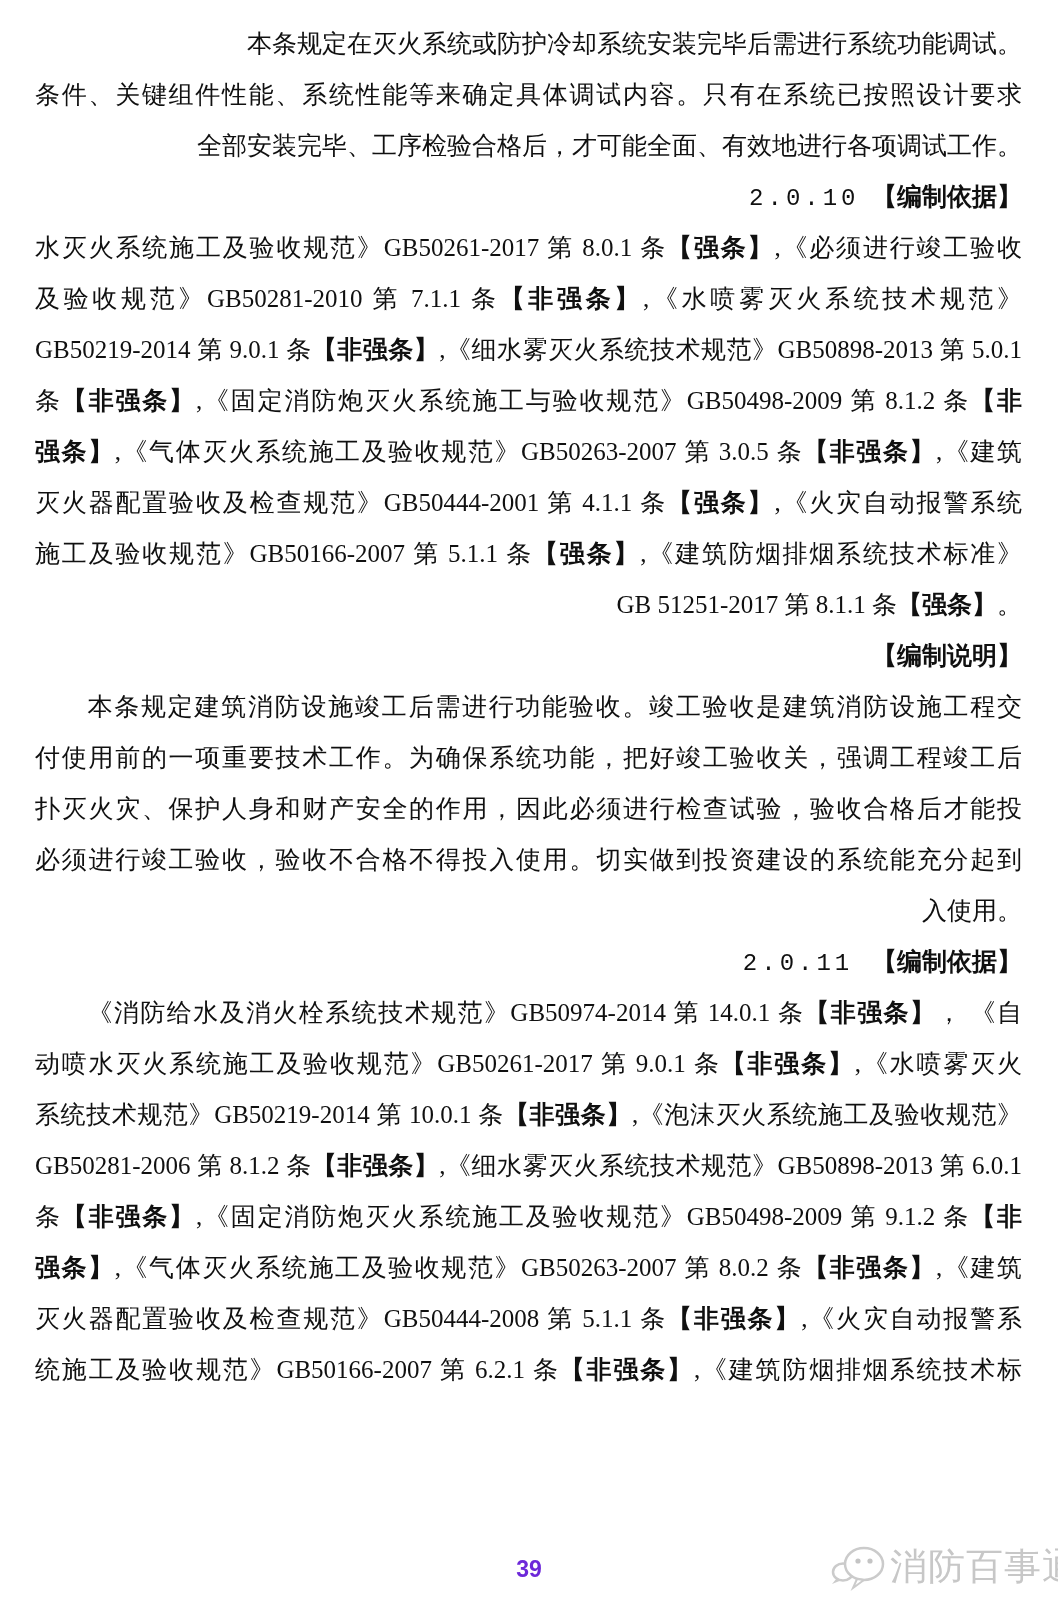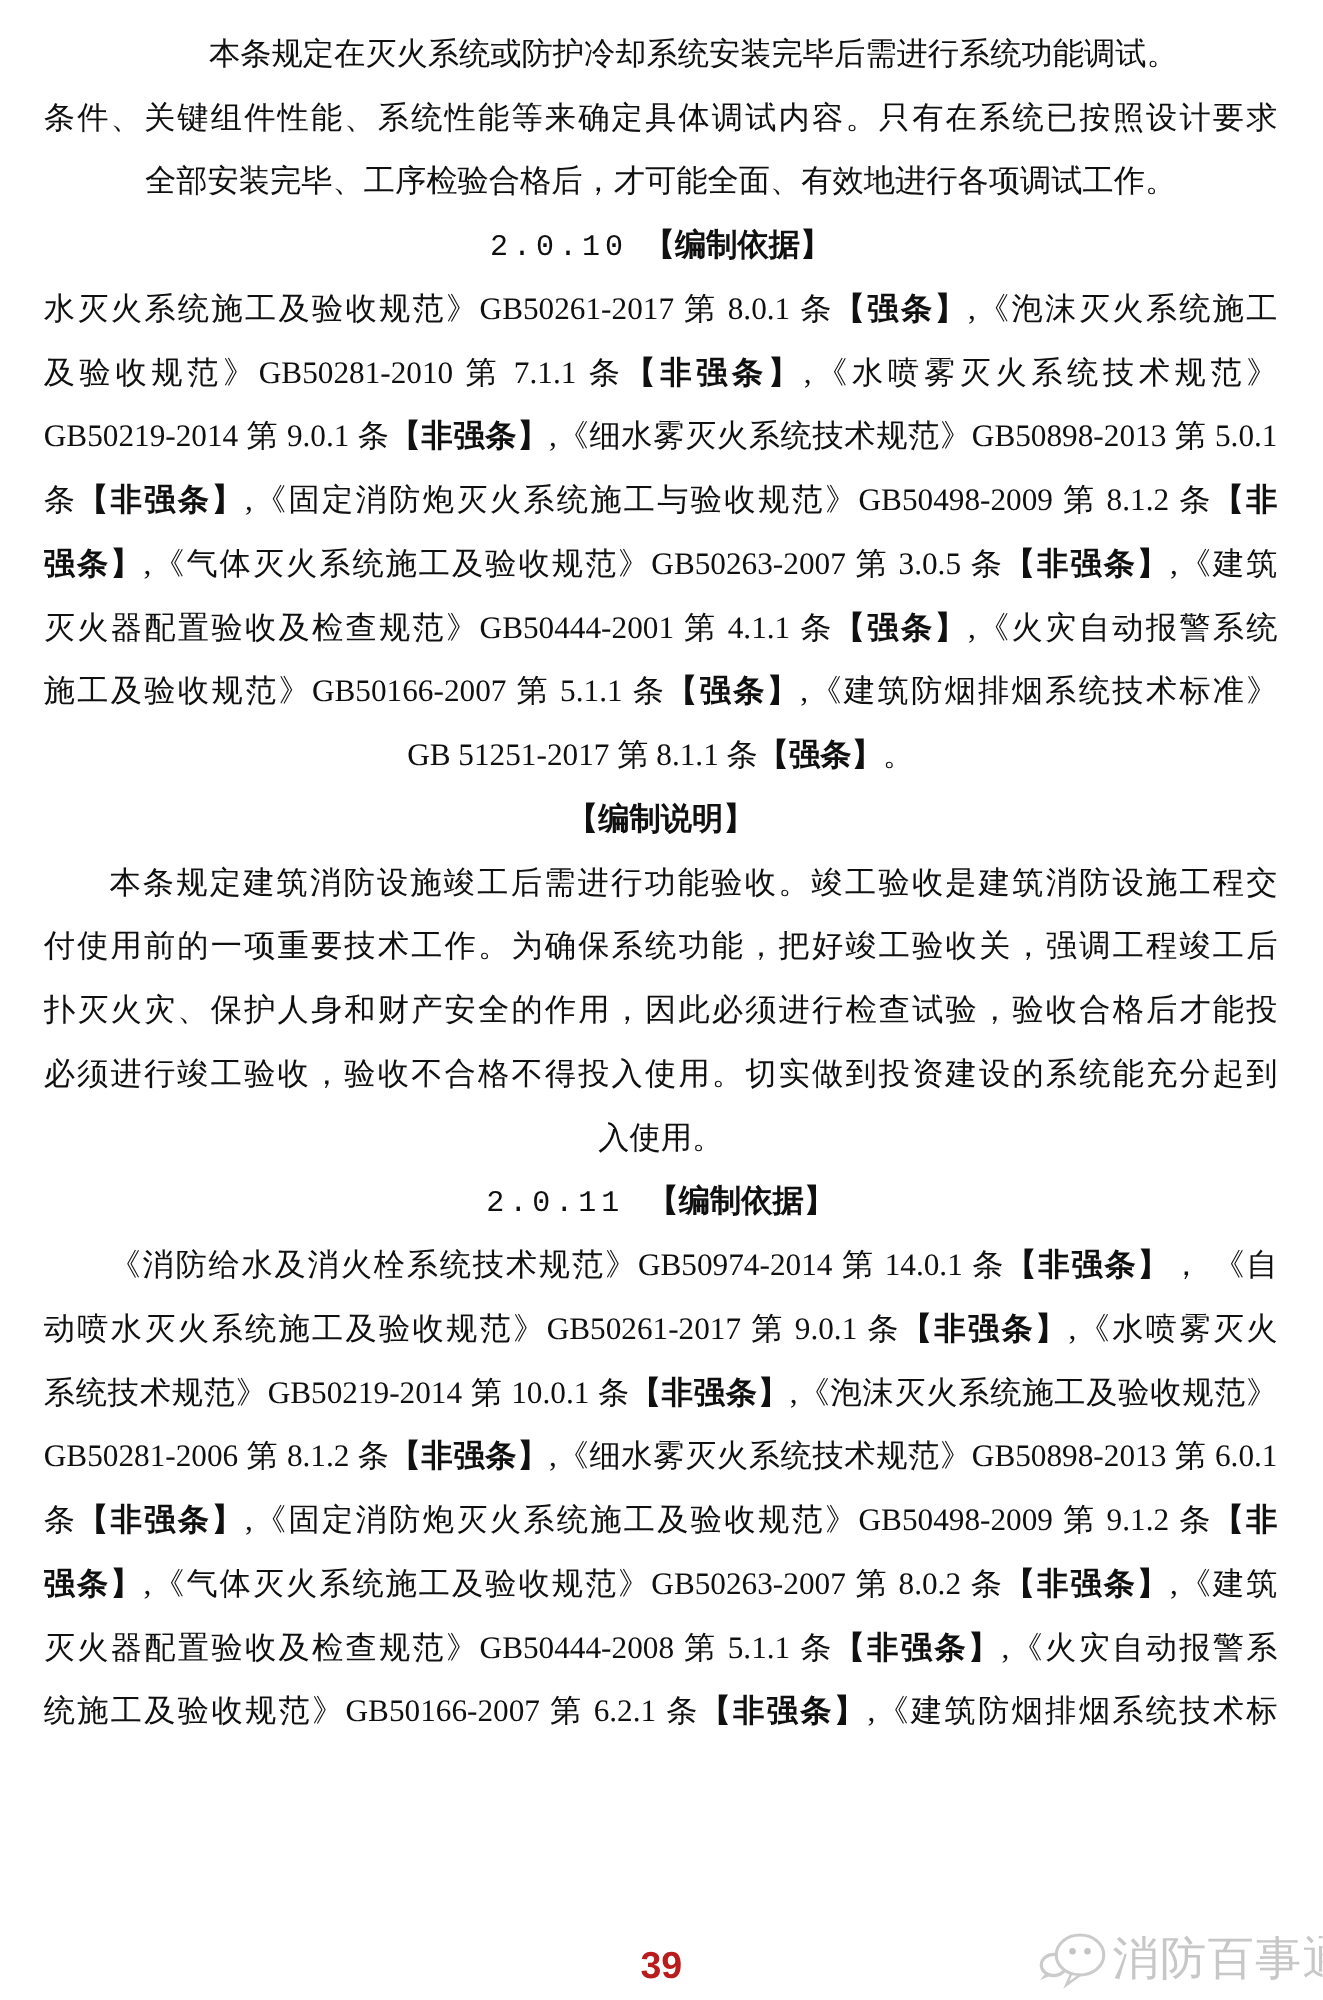--- a/index.html
+++ b/index.html
@@ -4,51 +4,51 @@
 <style>
   html,body{margin:0;padding:0;}
   body{
     width:1058px;height:1600px;background:#ffffff;position:relative;overflow:hidden;
     font-family:"Liberation Serif","DejaVu Serif",serif;color:#101010;
   }
   .page{position:absolute;inset:0;background:#ffffff;}
   .doc{position:absolute;left:35px;top:18px;width:987px;}
   .line{
     font-size:25px;line-height:51px;height:51px;overflow:hidden;
-    text-align:center;
+    text-align:right;
   }
   .line.ind{text-indent:2.1em;}
   .line.just{text-align:justify;text-align-last:justify;text-justify:inter-ideograph;}
   .line .b{font-weight:700;}
   .line .num{letter-spacing:4px;font-family:"Liberation Mono","DejaVu Sans Mono",monospace;font-size:24px;}
   .heading{white-space:pre;}
   .footer-pagenum{
     position:absolute;left:0;right:0;top:1556px;text-align:center;
-    font-family:"Liberation Sans","DejaVu Sans",sans-serif;font-size:30px;font-weight:700;color:#b91c1c;
+    font-family:"Liberation Sans","DejaVu Sans",sans-serif;font-size:23px;font-weight:700;color:#6d28d9;
   }
   .watermark{
     position:absolute;left:830px;top:1536px;width:228px;height:62px;background:#ffffff;
     display:flex;align-items:center;gap:4px;
   }
   .watermark-text{
     font-size:37px;color:#c7c7c7;font-family:"Liberation Serif","DejaVu Serif",serif;
     letter-spacing:1px;white-space:nowrap;
   }
   .wm-icon{flex:0 0 auto;}
 </style>
 </head>
 <body>
 
 <div class="page">
   <div id="doc" class="doc">
       <div class="line ind"><span>本条规定在灭火系统或防护冷却系统安装完毕后需进行系统功能调试。</span></div>
       <div class="line just"><span>条件、关键组件性能、系统性能等来确定具体调试内容。只有在系统已按照设计要求</span></div>
       <div class="line"><span>全部安装完毕、工序检验合格后，才可能全面、有效地进行各项调试工作。</span></div>
       <div class="line heading"><span class="num">2.0.10</span><span>  </span><span class="b">【编制依据】</span></div>
-      <div class="line just"><span>水灭火系统施工及验收规范》GB50261-2017 第 8.0.1 条</span><span class="b">【强条】</span><span>,《泡沫灭火系统施工</span></div>
+      <div class="line just"><span>水灭火系统施工及验收规范》GB50261-2017 第 8.0.1 条</span><span class="b">【强条】</span><span>,《必须进行竣工验收</span></div>
       <div class="line just"><span>及验收规范》GB50281-2010 第 7.1.1 条</span><span class="b">【非强条】</span><span>,《水喷雾灭火系统技术规范》</span></div>
       <div class="line just"><span>GB50219-2014 第 9.0.1 条</span><span class="b">【非强条】</span><span>,《细水雾灭火系统技术规范》GB50898-2013 第 5.0.1</span></div>
       <div class="line just"><span>条</span><span class="b">【非强条】</span><span>,《固定消防炮灭火系统施工与验收规范》GB50498-2009 第 8.1.2 条</span><span class="b">【非</span></div>
       <div class="line just"><span class="b">强条】</span><span>,《气体灭火系统施工及验收规范》GB50263-2007 第 3.0.5 条</span><span class="b">【非强条】</span><span>,《建筑</span></div>
       <div class="line just"><span>灭火器配置验收及检查规范》GB50444-2001 第 4.1.1 条</span><span class="b">【强条】</span><span>,《火灾自动报警系统</span></div>
       <div class="line just"><span>施工及验收规范》GB50166-2007 第 5.1.1 条</span><span class="b">【强条】</span><span>,《建筑防烟排烟系统技术标准》</span></div>
       <div class="line"><span>GB 51251-2017 第 8.1.1 条</span><span class="b">【强条】</span><span>。</span></div>
       <div class="line heading"><span class="b">【编制说明】</span></div>
       <div class="line ind just"><span>本条规定建筑消防设施竣工后需进行功能验收。竣工验收是建筑消防设施工程交</span></div>
       <div class="line just"><span>付使用前的一项重要技术工作。为确保系统功能，把好竣工验收关，强调工程竣工后</span></div>

